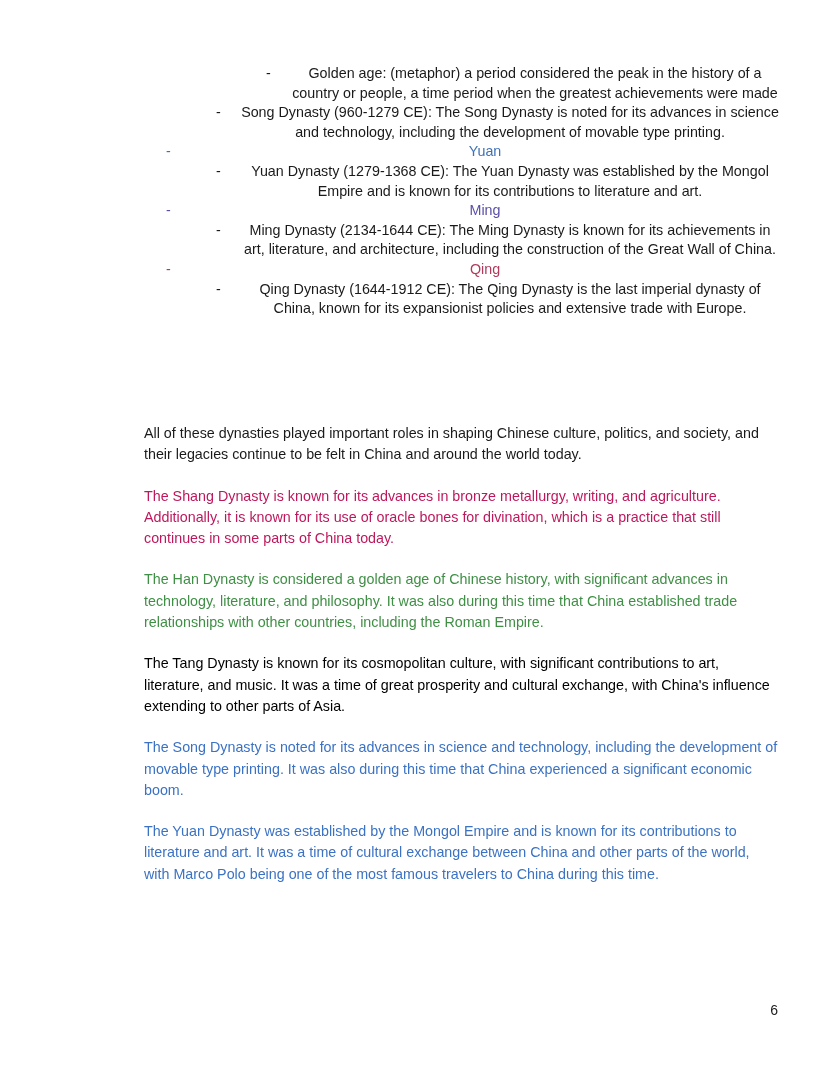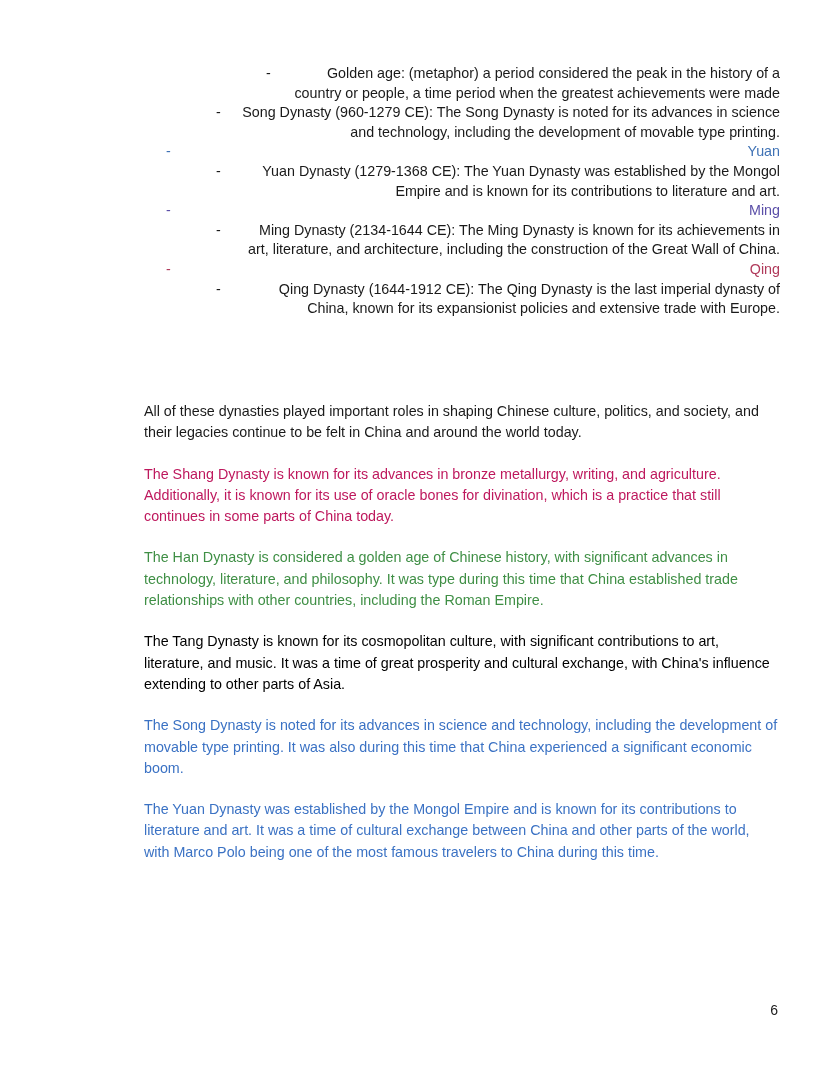--- a/index.html
+++ b/index.html
@@ -44,38 +44,38 @@
     flex: 0 0 auto;
     width: 24px;
     text-align: left;
     color: inherit;
     font-size: 14.3px;
     line-height: 19.6px;
   }
 
   .li .txt {
     flex: 1 1 auto;
-    text-align: right;
+    text-align: center;
   }
 
   
   .lvl1 { margin-left: 22px; }   
   .lvl2 { margin-left: 72px; }   
   .lvl3 { margin-left: 122px; }  
 
   
   .h-yuan { color: #3f72b5; }
   .h-ming { color: #5b4fa8; }
   .h-qing { color: #b03a5b; }
 
   
   .body-block {
     position: absolute;
     left: 144px;
-    top: 401px;
+    top: 423px;
     width: 634px;
   }
 
   .para {
     font-size: 14.3px;
     line-height: 21.3px;
     margin: 0 0 20px 0;
     text-align: left;
   }
 
@@ -151,21 +151,21 @@
   </div>
 
   <div class="body-block">
 
     <p class="para c-default">All of these dynasties played important roles in shaping Chinese culture, politics, and society, and their legacies continue to be felt in China and around the world today.</p>
 
     <p class="para c-shang">The Shang Dynasty is known for its advances in bronze metallurgy, writing, and agriculture. Additionally, it is known for its use of oracle bones for divination, which is a practice that still continues in some parts of China today.</p>
 
 
 
-    <p class="para c-han">The Han Dynasty is considered a golden age of Chinese history, with significant advances in technology, literature, and philosophy. It was type during this time that China established trade relationships with other countries, including the Roman Empire.</p>
+    <p class="para c-han">The Han Dynasty is considered a golden age of Chinese history, with significant advances in technology, literature, and philosophy. It was also during this time that China established trade relationships with other countries, including the Roman Empire.</p>
 
     <p class="para c-tang">The Tang Dynasty is known for its cosmopolitan culture, with significant contributions to art, literature, and music. It was a time of great prosperity and cultural exchange, with China's influence extending to other parts of Asia.</p>
 
     <p class="para c-song">The Song Dynasty is noted for its advances in science and technology, including the development of movable type printing. It was also during this time that China experienced a significant economic boom.</p>
 
     <p class="para c-yuan">The Yuan Dynasty was established by the Mongol Empire and is known for its contributions to literature and art. It was a time of cultural exchange between China and other parts of the world, with Marco Polo being one of the most famous travelers to China during this time.</p>
 
   </div>
 
   <div class="page-number">6</div>

